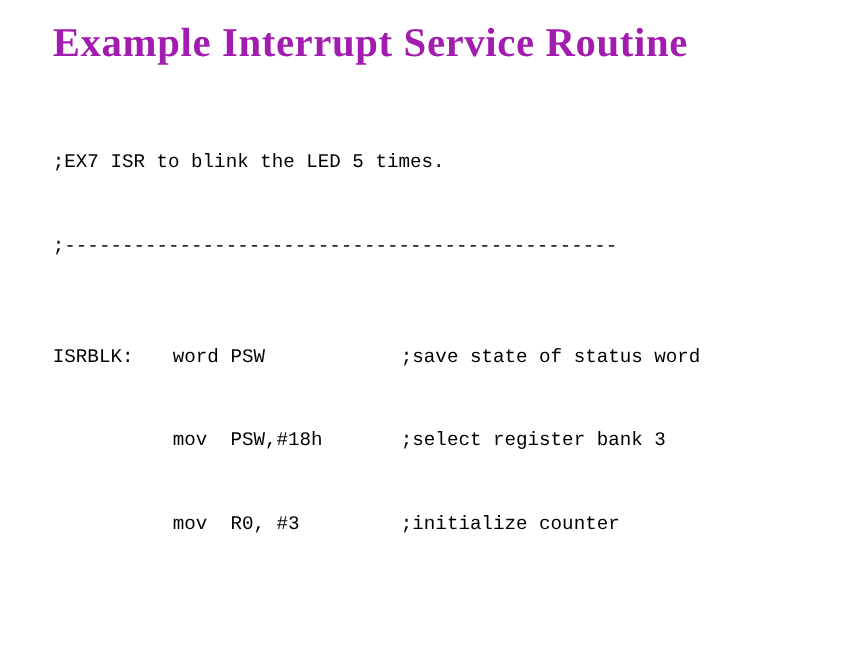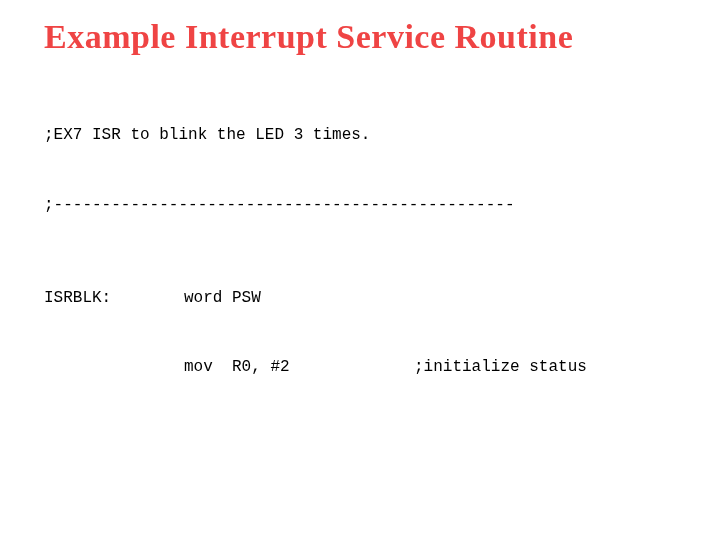--- a/index.html
+++ b/index.html
@@ -13,61 +13,66 @@
   .slide {
     width: 720px;
     height: 540px;
     position: relative;
     box-sizing: border-box;
     padding: 18px 28px 0 44px;
   }
   .title {
     font-family: "Comic Sans MS", "Comic Sans", cursive;
     font-size: 34px;
-    color: #ef4444;
+    color: #a21caf;
     margin: 0 0 22px 0;
     letter-spacing: 0.5px;
   }
   .code {
     font-family: "Courier New", Courier, monospace;
     font-size: 16px;
     line-height: 1.45;
     white-space: pre;
     color: #000;
   }
   .code-line {
     display: grid;
     grid-template-columns: 100px 190px auto;
-    gap: 40px;
   }
   .full-line {
     display: block;
   }
   .label-col { }
   .instr-col { }
   .comment-col { }
 </style>
 </head>
 <body>
 
 <div class="slide">
   <h1 class="title">Example Interrupt Service Routine</h1>
 
   <div class="code">
-    <span class="full-line">;EX7 ISR to blink the LED 3 times.</span>
+    <span class="full-line">;EX7 ISR to blink the LED 5 times.</span>
     <span class="full-line">;------------------------------------------------</span>
 
     <div class="code-line">
       <span class="label-col">ISRBLK:</span>
       <span class="instr-col">word PSW</span>
+      <span class="comment-col">;save state of status word</span>
     </div>
     <div class="code-line">
       <span class="label-col"></span>
-      <span class="instr-col">mov  R0, #2</span>
-      <span class="comment-col">;initialize status</span>
+      <span class="instr-col">mov  PSW,#18h</span>
+      <span class="comment-col">;select register bank 3</span>
+    </div>
+    <div class="code-line">
+      <span class="label-col"></span>
+      <span class="instr-col">mov  R0, #3</span>
+      <span class="comment-col">;initialize counter</span>
     </div>
     
     
     
     
     
     
     
     
     

